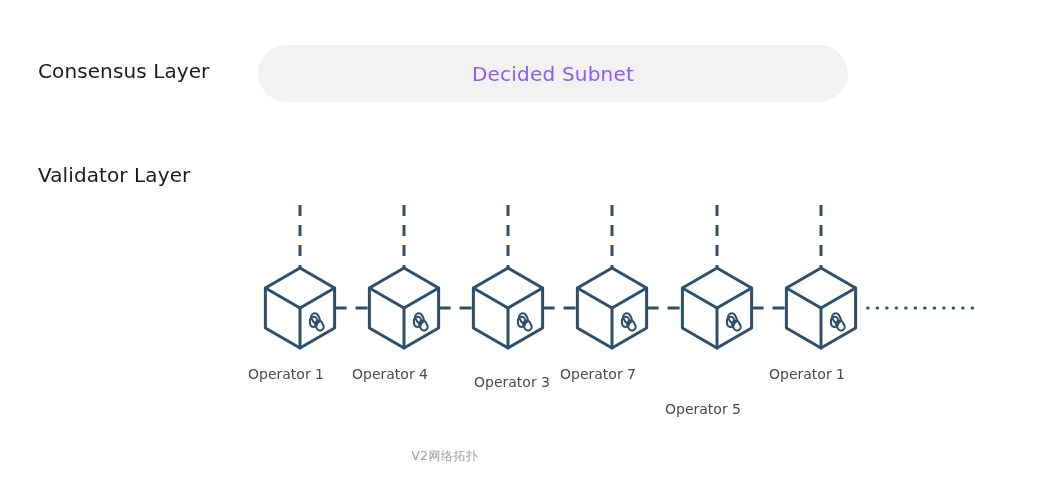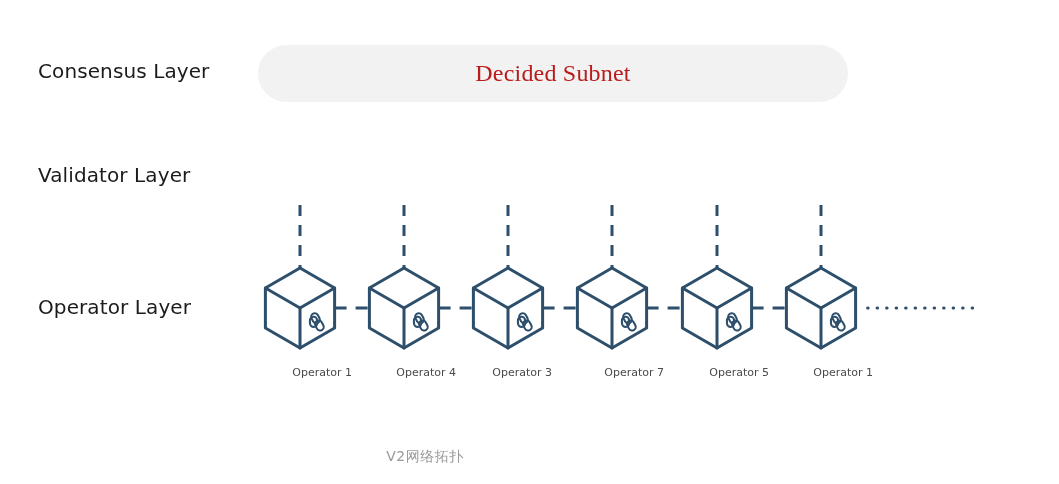--- a/index.html
+++ b/index.html
@@ -43,69 +43,68 @@
     height: 57px;
     background: #f2f2f2;
     border-radius: 30px;
     display: flex;
     align-items: center;
     justify-content: center;
   }
   #pill-consensus { top: 45px; }
   #pill-validator { top: 148px; }
   .pill-text {
-    font-size: 24px;
-    color: #b91c1c;
+    font-size: 20px;
+    color: #8b5cf6;
     letter-spacing: 0.2px;
     white-space: nowrap;
-    font-family: Liberation Serif, serif;
   }
 
   
   #topology-svg {
     position: absolute;
     left: 0;
     top: 0;
     width: 1059px;
     height: 484px;
     pointer-events: none;
   }
   #topology-svg .node-group { pointer-events: auto; }
 
   
   .operator-caption {
     position: absolute;
     width: 104px;
-    text-align: right;
-    font-size: 11px;
+    text-align: left;
+    font-size: 14px;
     color: #4a4a4a;
     top: 366px;
     white-space: nowrap;
   }
 
   
   #figure-caption {
     position: absolute;
     top: 448px;
     left: 0;
     width: 850px;
     text-align: center;
-    font-size: 14px;
+    font-size: 12px;
     color: #9a9a9a;
     letter-spacing: 0.5px;
+    padding-left: 20px;
   }
 </style>
 </head>
 <body>
 
 <div id="diagram">
 
   <div class="layer-label" id="label-consensus">Consensus Layer</div>
   <div class="layer-label" id="label-validator">Validator Layer</div>
-  <div class="layer-label" id="label-operator">Operator Layer</div>
 
   <div class="pill" id="pill-consensus">
     <span class="pill-text">Decided Subnet</span>
   </div>
 
 
   <svg id="topology-svg" viewBox="0 0 1059 484">
     <defs>
 
       <g id="cube-chain-glyph">
@@ -165,21 +164,21 @@
         </g>
         <g class="node-group" transform="translate(821,308)">
           <use href="#cube-chain-glyph"></use>
         </g>
       </g>
   </svg>
 
   <div id="operator-captions">
       <div class="operator-caption" style="left: 248px;">Operator 1</div>
       <div class="operator-caption" style="left: 352px;">Operator 4</div>
-      <div class="operator-caption" style="left: 448px;">Operator 3</div>
+      <div class="operator-caption" style="left: 474px; margin-top: 8px;">Operator 3</div>
       <div class="operator-caption" style="left: 560px;">Operator 7</div>
-      <div class="operator-caption" style="left: 665px;">Operator 5</div>
+      <div class="operator-caption" style="left: 665px; margin-top: 35px;">Operator 5</div>
       <div class="operator-caption" style="left: 769px;">Operator 1</div>
     </div>
 
   <div id="figure-caption">V2网络拓扑</div>
 
 </div>
 
 </body></html>

